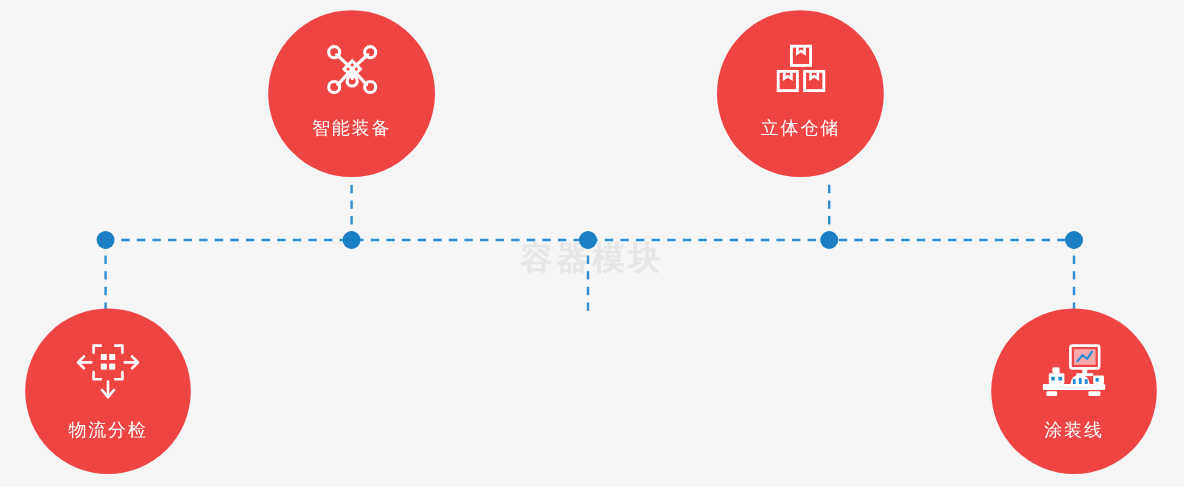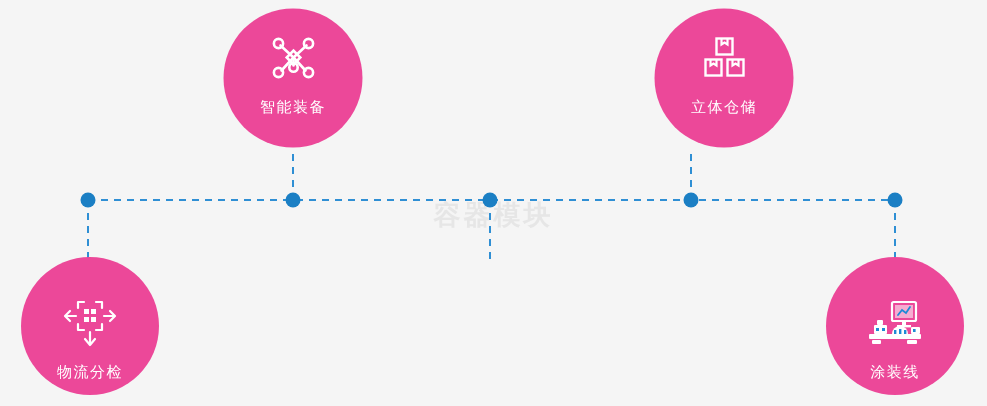--- a/index.html
+++ b/index.html
@@ -52,21 +52,21 @@
     height: 15px;
     border-radius: 50%;
     background: #1b7fc4;
     transform: translate(-50%, -50%);
   }
 
   
   .bubble {
     position: absolute;
     border-radius: 50%;
-    background: #ec4899;
+    background: #ef4444;
     transform: translate(-50%, -50%);
     display: flex;
     flex-direction: column;
     align-items: center;
     justify-content: flex-start;
     box-sizing: border-box;
   }
   .bubble .icon-wrap {
     width: 56px;
     height: 56px;
@@ -92,21 +92,20 @@
     height: 139px;
     padding-top: 22px;
   }
   .bubble.top .bubble-label { margin-top: 11px; }
 
   
   .bubble.bottom {
     width: 138px;
     height: 138px;
     padding-top: 24px;
-    justify-content: center;
   }
   .bubble.bottom .bubble-label { margin-top: 12px; }
 </style>
 </head>
 <body>
 
 <div id="stage">
 
   <div class="watermark">容器模块</div>
 
@@ -144,21 +143,21 @@
           <circle cx="10" cy="37" r="4.6"></circle>
           <circle cx="40" cy="37" r="4.6"></circle>
           <circle cx="25" cy="32" r="4.2"></circle>
           <rect x="20.2" y="17.2" width="9.6" height="9.6" transform="rotate(45 25 22)"></rect>
         </g>
       </svg>
     </span>
     <span class="bubble-label">智能装备</span>
   </div>
 
-  <div class="bubble top" style="left:724px; top:78px;align-items:center;">
+  <div class="bubble top" style="left:667px; top:78px;align-items:center;">
     <span class="icon-wrap">
       <svg width="50" height="46" viewBox="0 0 50 46">
         <g fill="none" stroke="#ffffff" stroke-width="2.4">
 
           <rect x="17" y="3" width="16" height="16"></rect>
           <path d="M22 3 L22 9 L25 7 L28 9 L28 3" stroke-width="2.2"></path>
 
           <rect x="6" y="24" width="16" height="16"></rect>
           <path d="M11 24 L11 30 L14 28 L17 30 L17 24" stroke-width="2.2"></path>
 

